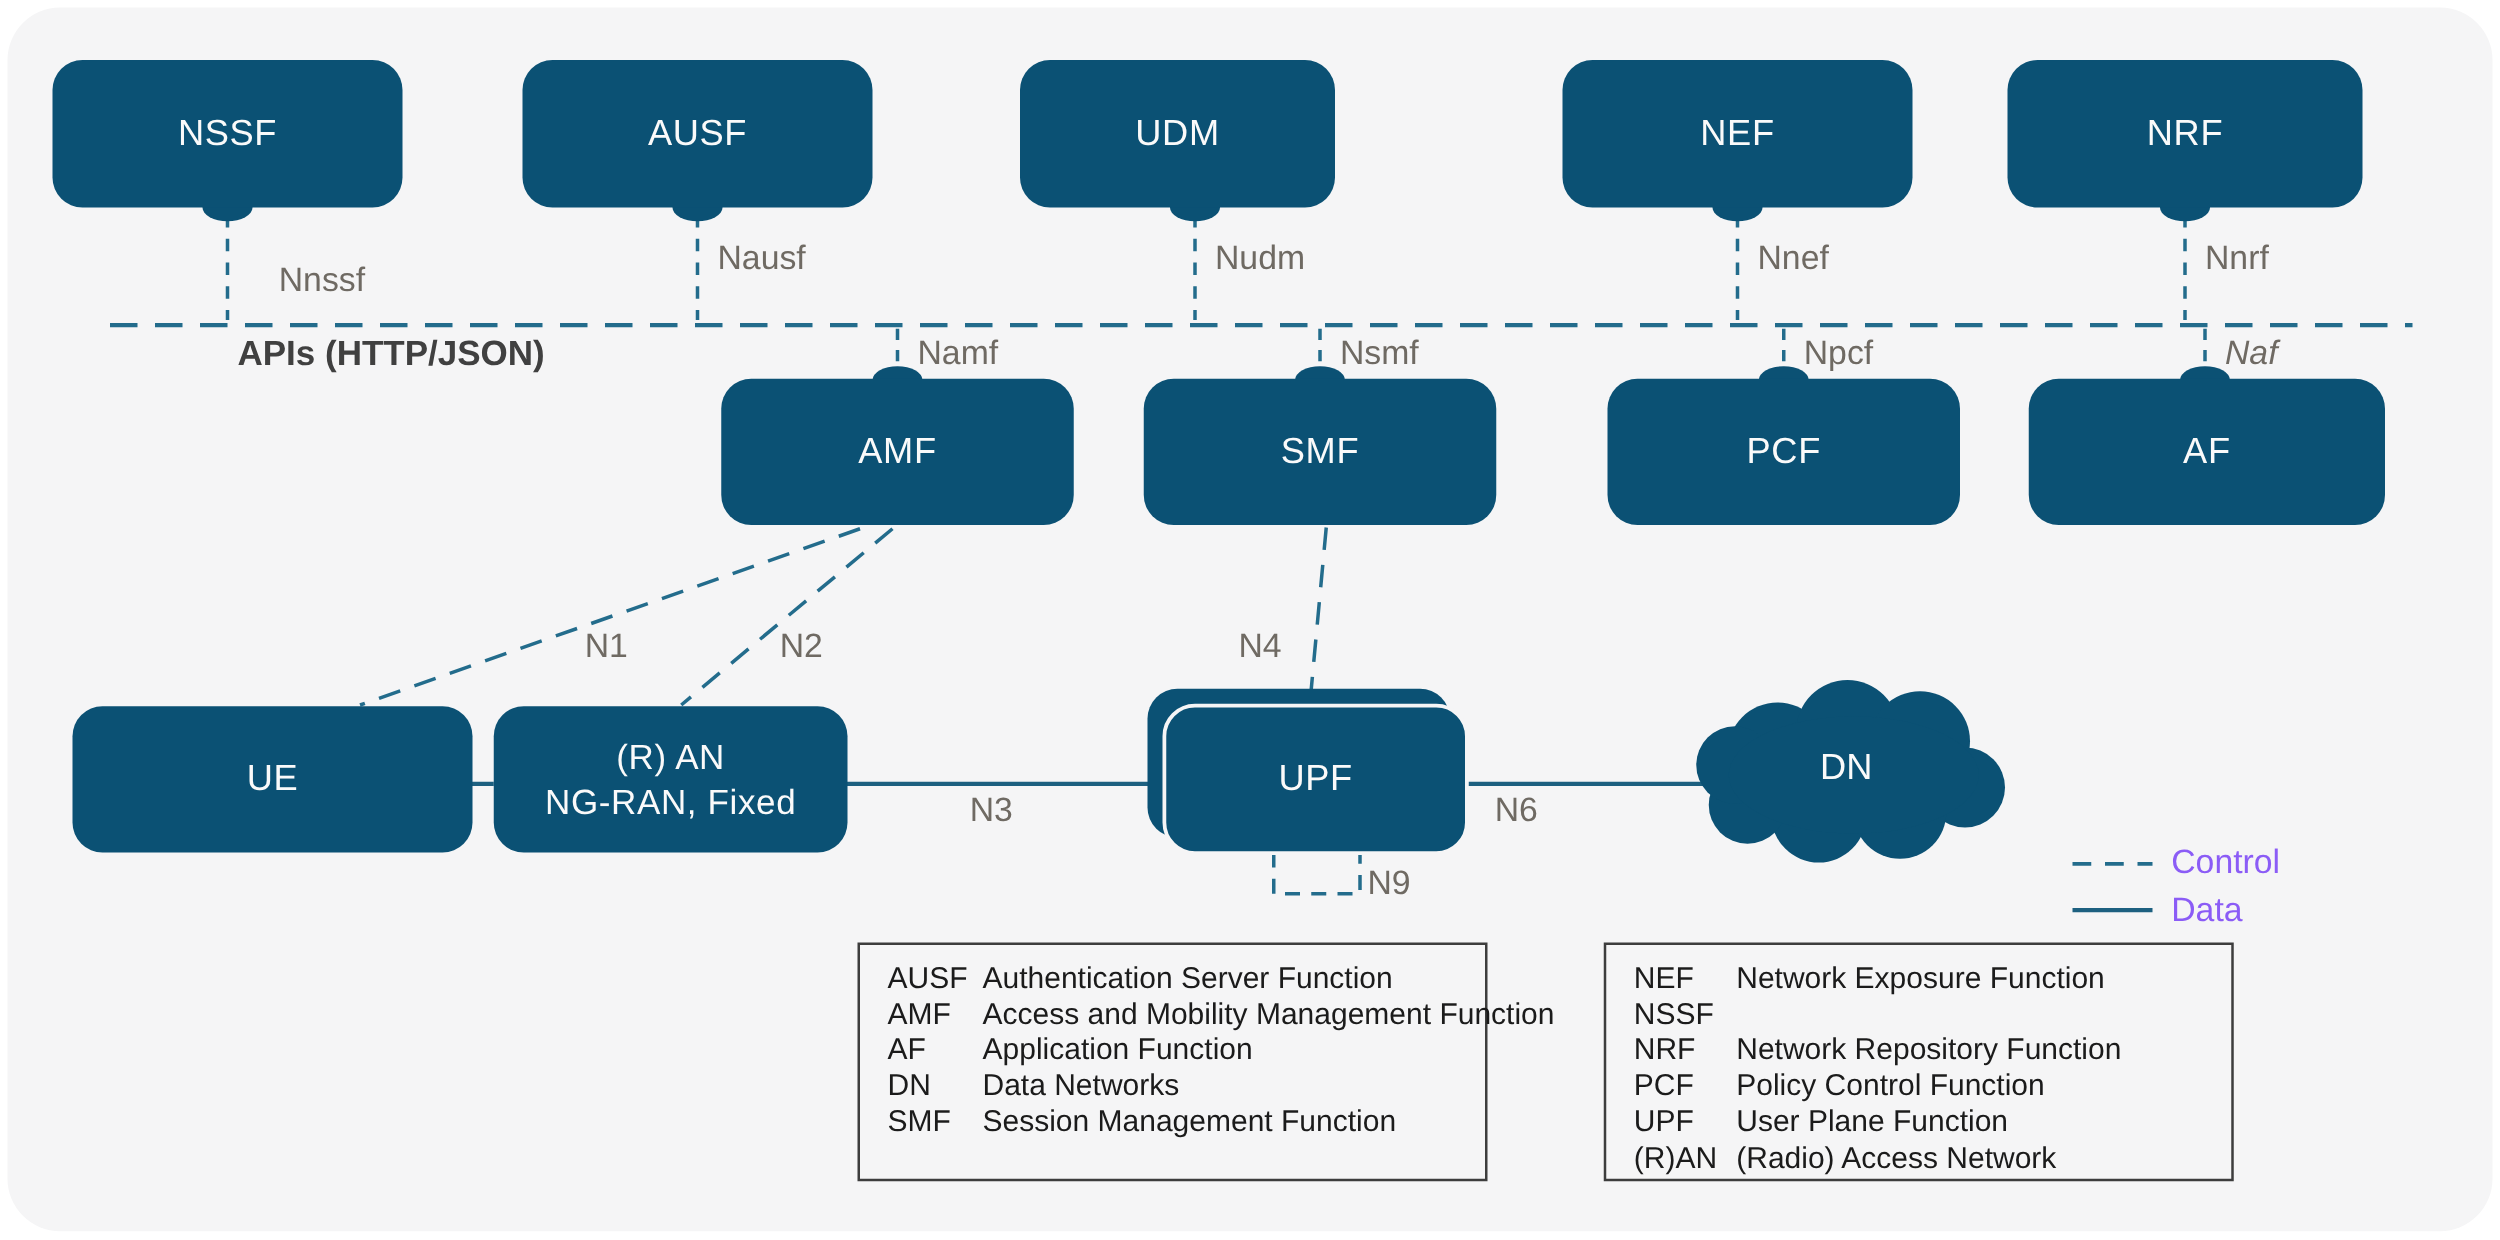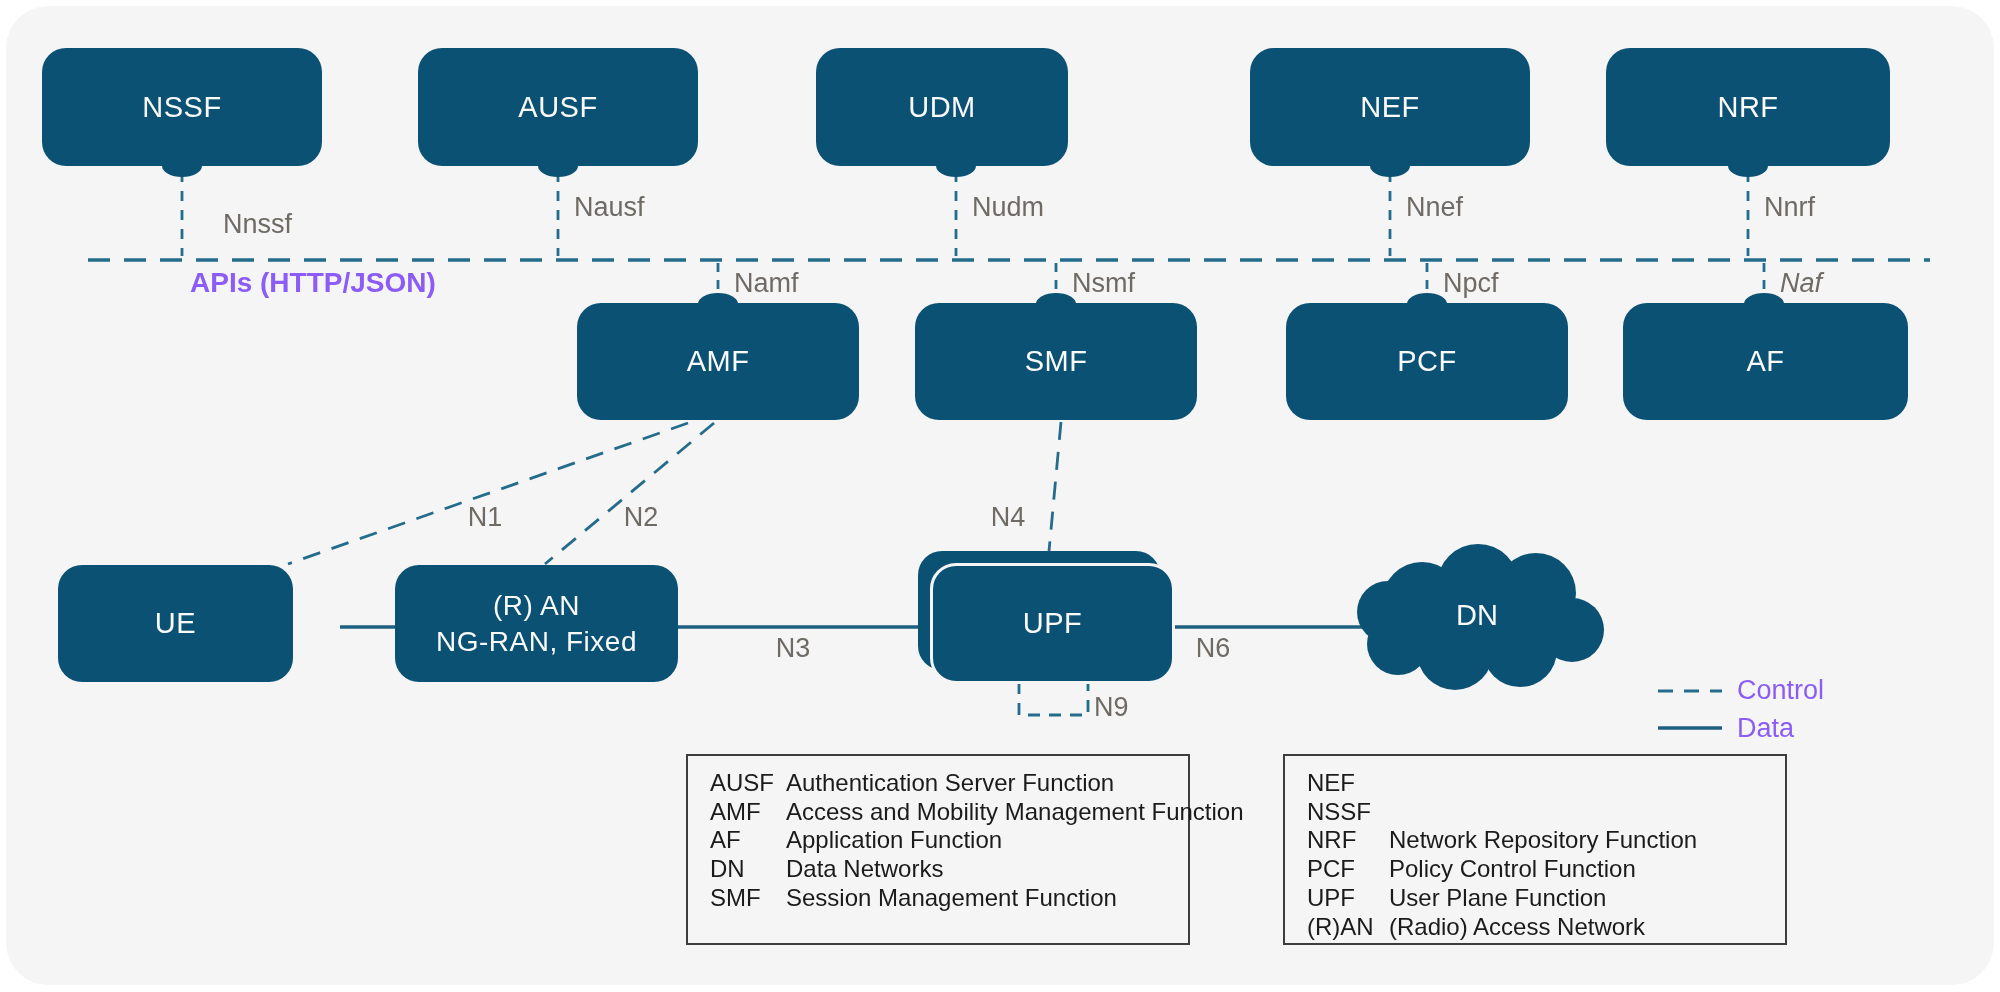--- a/index.html
+++ b/index.html
@@ -21,21 +21,21 @@
   .node.stack-front { border: 3px solid #f5f5f6; box-sizing: border-box; border-radius: 26px; }
   .node .two-line { line-height: 36px; font-size: 28px; }
   .lbl {
     position: absolute; z-index: 3; white-space: nowrap;
     font-size: 27px; color: #6f6a63;
   }
   .lbl.left-anchor { transform: translateY(-50%); }
   .lbl.centered { transform: translate(-50%, -50%); }
   .api-label {
     position: absolute; z-index: 3; transform: translateY(-50%);
-    font-size: 28px; font-weight: bold; color: #8b5cf6; white-space: nowrap;
+    font-size: 28px; font-weight: bold; color: #404040; white-space: nowrap;
   }
   .dn-label {
     position: absolute; z-index: 3; transform: translate(-50%, -50%);
     color: #fafafa; font-size: 29px;
   }
   .legend-label {
     position: absolute; z-index: 3; transform: translateY(-50%);
     font-size: 27px; color: #8b5cf6; white-space: nowrap;
   }
   .glossary {
@@ -147,21 +147,21 @@
   </div>
 <div class="node" style="left:1623px;top:303px;width:285px;height:117px;">
     <span>AF</span>
   </div>
 
 <span class="lbl left-anchor" style="left:734px;top:283px;">Namf</span>
 <span class="lbl left-anchor" style="left:1072px;top:283px;">Nsmf</span>
 <span class="lbl left-anchor" style="left:1443px;top:283px;">Npcf</span>
 <span class="lbl left-anchor" style="left:1780px;top:283px;font-style:italic;">Naf</span>
 
-<div class="node" style="left:58px;top:565px;width:235px;height:117px;">
+<div class="node" style="left:58px;top:565px;width:320px;height:117px;">
     <span>UE</span>
   </div>
 <div class="node" style="left:395px;top:565px;width:283px;height:117px;">
   <div class="two-line">
     <div>(R) AN</div>
     <div>NG-RAN, Fixed</div>
   </div>
 </div>
 <div class="node stack-back" style="left:918px;top:551px;width:242px;height:119px;"></div>
 <div class="node stack-front" style="left:930px;top:563px;width:245px;height:121px;">
@@ -198,20 +198,21 @@
     </div>
   <div class="row">
       <span class="abbr">SMF</span>
       <span class="def">Session Management Function</span>
     </div>
 </div>
 
 <div class="glossary gl-right" style="left:1283px;top:754px;width:504px;height:191px;">
   <div class="row">
       <span class="abbr">NEF</span>
+      <span class="def">Network Exposure Function</span>
     </div>
   <div class="row">
       <span class="abbr">NSSF</span>
     </div>
   <div class="row">
       <span class="abbr">NRF</span>
       <span class="def">Network Repository Function</span>
     </div>
   <div class="row">
       <span class="abbr">PCF</span>

